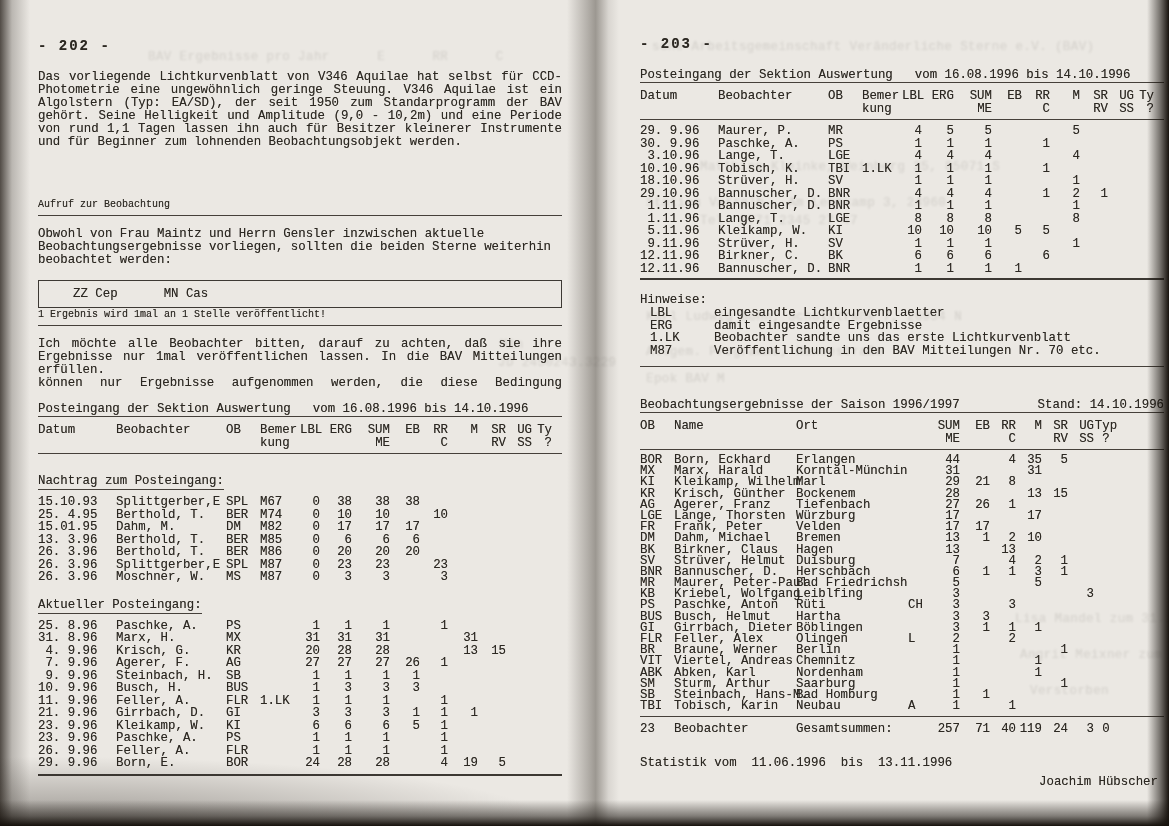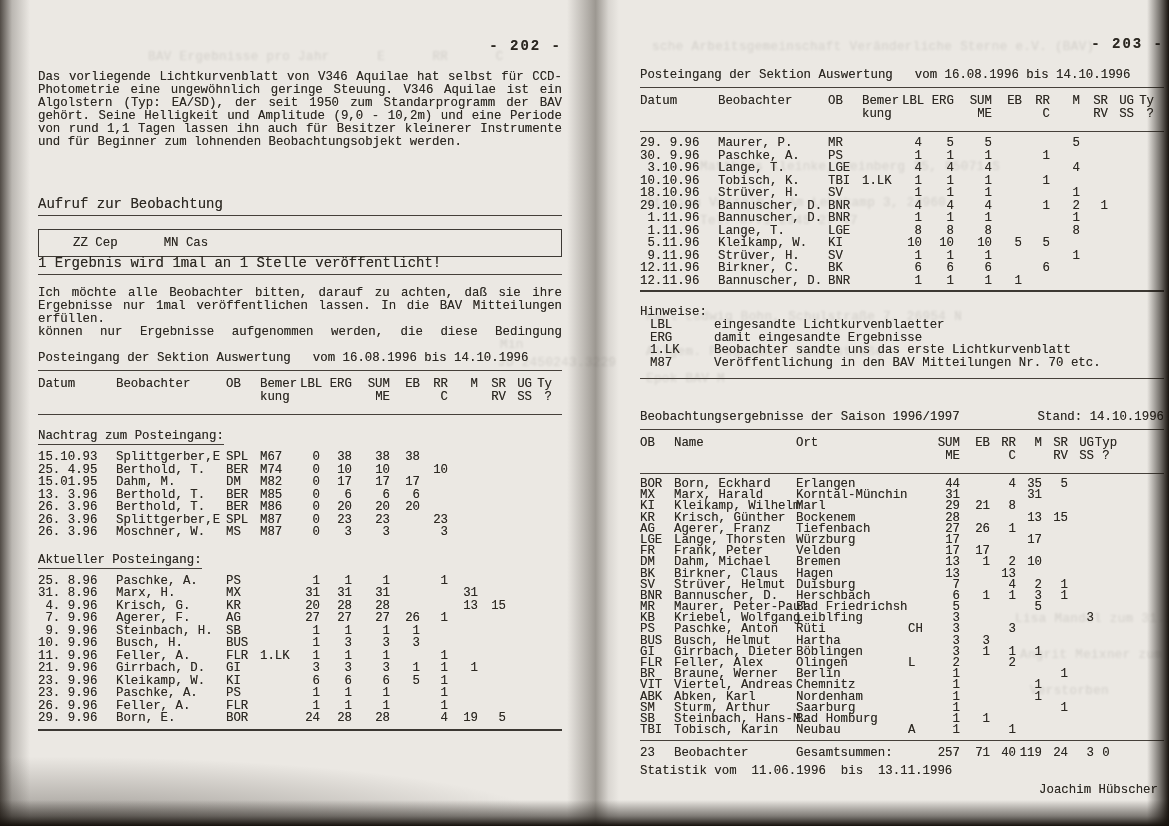--- a/index.html
+++ b/index.html
@@ -4,35 +4,35 @@
 <style>
   html,body{margin:0;padding:0;background:#0e0c0a;}
   .scan{position:relative;width:1169px;height:826px;overflow:hidden;
         background:linear-gradient(180deg,#eae7e2 0%,#efecе8 40%,#ece9e4 100%);
         background-color:#ebe8e3;
         font-family:"Liberation Mono","DejaVu Sans Mono",monospace;
         color:#2c2822;}
   .page{position:absolute;top:0;}
   .page-left{left:38px;width:524px;}
   .page-right{left:640px;width:524px;}
-  .pagenum{text-align:right;font-size:14px;letter-spacing:2px;font-weight:bold;}
+  .pagenum{text-align:left;font-size:14px;letter-spacing:2px;font-weight:bold;}
   .txt{font-size:12.4px;line-height:13px;white-space:pre-line;}
   .ln{height:13px;white-space:pre;overflow:hidden;}
   .ln.j{white-space:normal;text-align:justify;text-align-last:justify;}
-  .heading{font-size:14px;line-height:13px;border-bottom:1.5px solid #45403a;padding-bottom:4px;}
+  .heading{font-size:10px;line-height:13px;border-bottom:1.5px solid #45403a;padding-bottom:4px;}
   .ulabel{display:inline-block;font-size:12.4px;line-height:13px;border-bottom:1.2px solid #45403a;padding-bottom:1px;}
   .rule{border-bottom:1.5px solid #45403a;}
   .rule2{border-bottom:2px solid #3c3833;}
-  .titleline{display:flex;font-size:12.4px;line-height:13px;border-bottom:1.5px solid #45403a;padding-bottom:5px;}
+  .titleline{display:flex;font-size:12.4px;line-height:13px;border-bottom:1.5px solid #45403a;}
   .titleline .gap{width:22px;}
   .titleline .right{margin-left:auto;}
   .tbl{font-size:12.4px;}
   .tr{display:flex;height:12.5px;line-height:12.5px;}
   .rt-tbl .tr{height:11.2px;line-height:11.2px;}
-  .th-wrap{border-bottom:1.6px solid #45403a;padding-bottom:10px;}
+  .th-wrap{border-bottom:1.6px solid #45403a;padding-bottom:3px;}
   .th-wrap .tr{height:13px;line-height:13px;}
   .td{display:block;white-space:pre;overflow:visible;}
   
   .pt-c0{width:78px}.pt-c1{width:110px}.pt-c2{width:34px}.pt-c3{width:40px}
   .pt-c4{width:20px;text-align:right}.pt-c5{width:32px;text-align:right}
   .pt-c6{width:38px;text-align:right}.pt-c7{width:30px;text-align:right}
   .pt-c8{width:28px;text-align:right}.pt-c9{width:30px;text-align:right}
   .pt-c10{width:28px;text-align:right}.pt-c11{width:26px;text-align:right}
   .pt-c12{width:20px;text-align:right}
   
@@ -75,20 +75,23 @@
         <div class="ln j">Das vorliegende Lichtkurvenblatt von V346 Aquilae hat selbst für CCD-</div>
         <div class="ln j">Photometrie eine ungewöhnlich geringe Steuung. V346 Aquilae ist ein</div>
         <div class="ln j">Algolstern (Typ: EA/SD), der seit 1950 zum Standarprogramm der BAV</div>
         <div class="ln j">gehört. Seine Helligkeit und Amplitude (9,0 - 10,2m) und eine Periode</div>
         <div class="ln j">von rund 1,1 Tagen lassen ihn auch für Besitzer kleinerer Instrumente</div>
         <div class="ln">und für Beginner zum lohnenden Beobachtungsobjekt werden.</div>
       </div>
 
     <div class="heading" style="margin-top:50px">Aufruf zur Beobachtung</div>
 
+    <div class="txt" style="margin-top:12px">Obwohl von Frau Maintz und Herrn Gensler inzwischen aktuelle
+Beobachtungsergebnisse vorliegen, sollten die beiden Sterne weiterhin
+beobachtet werden:</div>
 
     <div class="box" style="margin-top:13px">
       <span>ZZ Cep</span>
       <span class="star2">MN Cas</span>
     </div>
 
     <div class="heading" style="">1 Ergebnis wird 1mal an 1 Stelle veröffentlicht!</div>
 
     <div class="tbl" style="margin-top:11px">
         <div class="ln j">Ich möchte alle Beobachter bitten, darauf zu achten, daß sie ihre</div>
@@ -129,21 +132,21 @@
           <span class="td pt-c6">ME</span>
           <span class="td pt-c7"></span>
           <span class="td pt-c8">C</span>
           <span class="td pt-c9"></span>
           <span class="td pt-c10">RV</span>
           <span class="td pt-c11">SS</span>
           <span class="td pt-c12">?</span>
         </div>
       </div>
 
-    <div style="margin-top:11px">
+    <div style="margin-top:17px">
       <span class="ulabel">Nachtrag zum Posteingang:</span>
     </div>
 
     <div class="tbl" style="margin-top:6px">
         <div class="tr">
           <span class="td pt-c0">15.10.93</span>
           <span class="td pt-c1">Splittgerber,E</span>
           <span class="td pt-c2">SPL</span>
           <span class="td pt-c3">M67</span>
           <span class="td pt-c4">0</span>
@@ -1034,21 +1037,21 @@
           <span class="td rt-c4">257</span>
           <span class="td rt-c5">71</span>
           <span class="td rt-c6">40</span>
           <span class="td rt-c7">119</span>
           <span class="td rt-c8">24</span>
           <span class="td rt-c9">3</span>
           <span class="td rt-c10">0</span>
         </div>
       </div>
 
-    <div class="stat" style="margin-top:4px">Statistik vom  11.06.1996  bis  13.11.1996</div>
+    <div class="stat" style="margin-top:20px">Statistik vom  11.06.1996  bis  13.11.1996</div>
 
     <div class="sig" style="margin-top:5px">Joachim Hübscher</div>
   </div>
 
   <div id="bleed-layer">
       <div class="bleed" style="left: 148px; top: 50px;">BAV Ergebnisse pro Jahr      E      RR      C</div>
       <div class="bleed" style="left: 500px; top: 338px;">Min</div>
       <div class="bleed" style="left: 498px; top: 356px;">JD 2450243.3229</div>
       <div class="bleed" style="left: 652px; top: 40px;">sche Arbeitsgemeinschaft Veränderliche Sterne e.V. (BAV)</div>
       <div class="bleed" style="left: 700px; top: 160px;">Matthias Kleinke, Weinberg 35, 85071 S</div>

